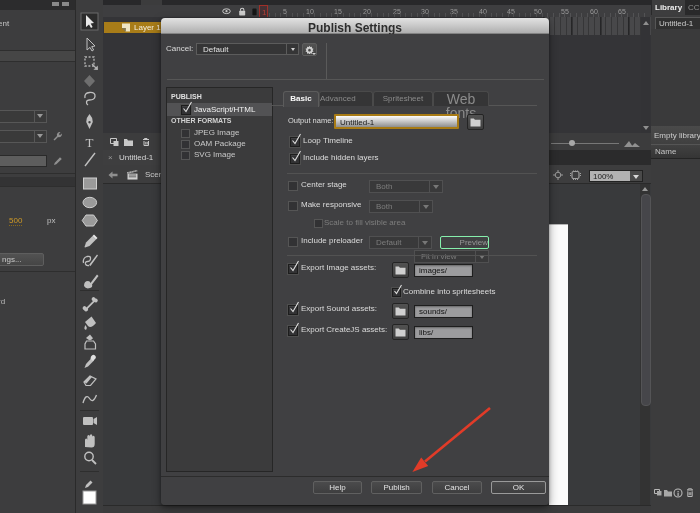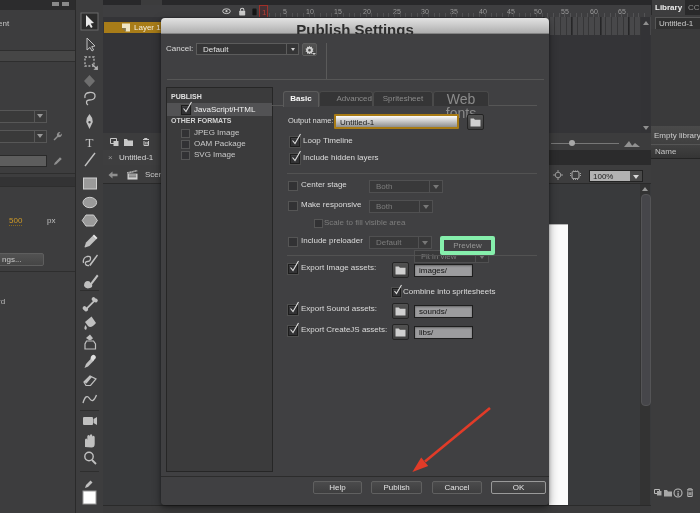--- a/index.html
+++ b/index.html
@@ -274,21 +274,21 @@
   </div>
 
   <div class="abs" style="left:641px;top:17px;width:9px;height:116px;background:#333336;">
     <div class="abs" style="left:1.5px;top:4px;border-left:3px solid transparent;border-right:3px solid transparent;border-bottom:4px solid #8f8f8f;"></div>
     <div class="abs" style="left:1.5px;top:109px;border-left:3px solid transparent;border-right:3px solid transparent;border-top:4px solid #8f8f8f;"></div>
   </div>
 
   <div class="abs" id="dialog" style="left:161px;top:18px;width:388px;height:487px;border-radius:4px;box-shadow:0 3px 10px rgba(0,0,0,.40),0 1px 3px rgba(0,0,0,.3);">
 
     <div class="abs" style="left:0;top:0;width:388px;height:15px;background:linear-gradient(#e2e2e2,#c9c9c9 50%,#aeaeae);border-radius:4px 4px 0 0;border-bottom:1px solid #838383;"></div>
-    <div class="txt" style="left:0;top:2.5px;width:388px;text-align:center;font-size:15px;font-weight:600;color:#2d2d2d;">Publish Settings</div>
+    <div class="txt" style="left:0;top:2.5px;width:388px;text-align:center;font-size:12px;font-weight:600;color:#2d2d2d;">Publish Settings</div>
 
     <div class="abs" style="left:0;top:16px;width:388px;height:471px;background:#404042;border-radius:0 0 4px 4px;"></div>
 
     <div class="lbl" style="left:5px;top:26px;">Cancel:</div>
     <div class="abs" style="left:35px;top:25px;width:101px;height:10px;background:#353536;border:1px solid #5c5c5c;">
       <div class="txt" style="left:6px;top:1px;font-size:8px;color:#e2e2e2;">Default</div>
       <div class="abs" style="right:0;top:0;bottom:0;width:11px;border-left:1px solid #5c5c5c;"></div>
       <div class="abs" style="right:3px;top:3.5px;border-left:2.5px solid transparent;border-right:2.5px solid transparent;border-top:3.5px solid #cfcfcf;"></div>
     </div>
     <div class="abs" style="left:141px;top:25px;width:13px;height:11px;background:linear-gradient(#535353,#424242);border:1px solid #5e5e5e;border-radius:2px;">
@@ -313,21 +313,21 @@
       <div class="txt" style="left:4px;top:29px;font-size:7px;font-weight:bold;color:#d2d2d2;">OTHER FORMATS</div>
       <div class="cbu" style="left:14px;top:41px;width:7px;height:7px;"></div>
       <div class="txt" style="left:27px;top:40px;font-size:8px;color:#c9c9c9;">JPEG Image</div>
       <div class="cbu" style="left:14px;top:52px;width:7px;height:7px;"></div>
       <div class="txt" style="left:27px;top:51px;font-size:8px;color:#c9c9c9;">OAM Package</div>
       <div class="cbu" style="left:14px;top:63px;width:7px;height:7px;"></div>
       <div class="txt" style="left:27px;top:62px;font-size:8px;color:#c9c9c9;">SVG Image</div>
     </div>
 
     <div class="abs" style="left:110px;top:87px;width:266px;height:1px;background:#565656;"></div>
-    <div class="abs" style="left:158px;top:73px;width:52px;height:14px;background:#353536;border:1px solid #4a4a4a;border-bottom:none;border-radius:3px 3px 0 0;text-align:right;font-size:8px;color:#8b8b8b;line-height:14px;">Advanced</div>
+    <div class="abs" style="left:158px;top:73px;width:52px;height:14px;background:#353536;border:1px solid #4a4a4a;border-bottom:none;border-radius:3px 3px 0 0;text-align:left;font-size:8px;color:#8b8b8b;line-height:14px;">Advanced</div>
     <div class="abs" style="left:212px;top:73px;width:58px;height:14px;background:#353536;border:1px solid #4a4a4a;border-bottom:none;border-radius:3px 3px 0 0;text-align:center;font-size:8px;color:#8b8b8b;line-height:14px;">Spritesheet</div>
     <div class="abs" style="left:272px;top:73px;width:54px;height:14px;background:#353536;border:1px solid #4a4a4a;border-bottom:none;border-radius:3px 3px 0 0;text-align:center;font-size:14px;color:#8b8b8b;line-height:14px;">Web fonts</div>
     <div class="abs" style="left:122px;top:73px;width:34px;height:15px;background:#464648;border:1px solid #5c5c5c;border-bottom:none;border-radius:3px 3px 0 0;text-align:center;font-size:8px;font-weight:bold;color:#fafafa;line-height:14px;">Basic</div>
 
     <div class="lbl" style="left:127px;top:98px;font-size:7.5px;">Output name:</div>
     <div class="abs" style="left:173px;top:96px;width:121px;height:11px;border:2px solid #a87b15;background:linear-gradient(#fdfdfd,#8e8e8e);border-radius:1px;">
       <div class="txt" style="left:4px;top:1.5px;font-size:8px;color:#1a1a1a;">Untitled-1</div>
     </div>
     <div class="fbtn" style="left:306px;top:96px;">
       <svg class="abs" style="left:2px;top:3px;" width="11" height="9" viewBox="0 0 11 9">
@@ -370,21 +370,21 @@
         <span class="t">Fit in view</span>
         <span class="a"></span>
       </div>
 
     <div class="cbu" style="left:127px;top:219px;"></div>
     <div class="lbl" style="left:140px;top:218px;">Include preloader</div>
     <div class="dd" style="left:208px;top:218px;width:61px;height:11px;">
         <span class="t">Default</span>
         <span class="a"></span>
       </div>
-    <div class="abs" style="left:279px;top:218px;width:47px;height:11px;border:4px solid #86efac;background:#414143;border-radius:2px;text-align:center;font-size:8px;color:#979797;line-height:11px;">Preview</div>
+    <div class="abs" style="left:279px;top:218px;width:47px;height:11px;border:1px solid #86efac;background:#414143;border-radius:2px;text-align:right;font-size:8px;color:#979797;line-height:11px;">Preview</div>
 
     <div class="abs" style="left:126px;top:237px;width:250px;height:1px;background:#525252;"></div>
 
     <div class="cb" style="left:127px;top:246px;">
         <svg class="ck" width="11" height="13" style="overflow:visible;">
           <path d="M1.5 7.5 L4 10.5 L9.5 1" stroke="#dedede" stroke-width="1.1" fill="none"></path>
         </svg>
       </div>
     <div class="lbl" style="left:140px;top:245px;">Export Image assets:</div>
     <div class="fbtn" style="left:231px;top:244px;">

